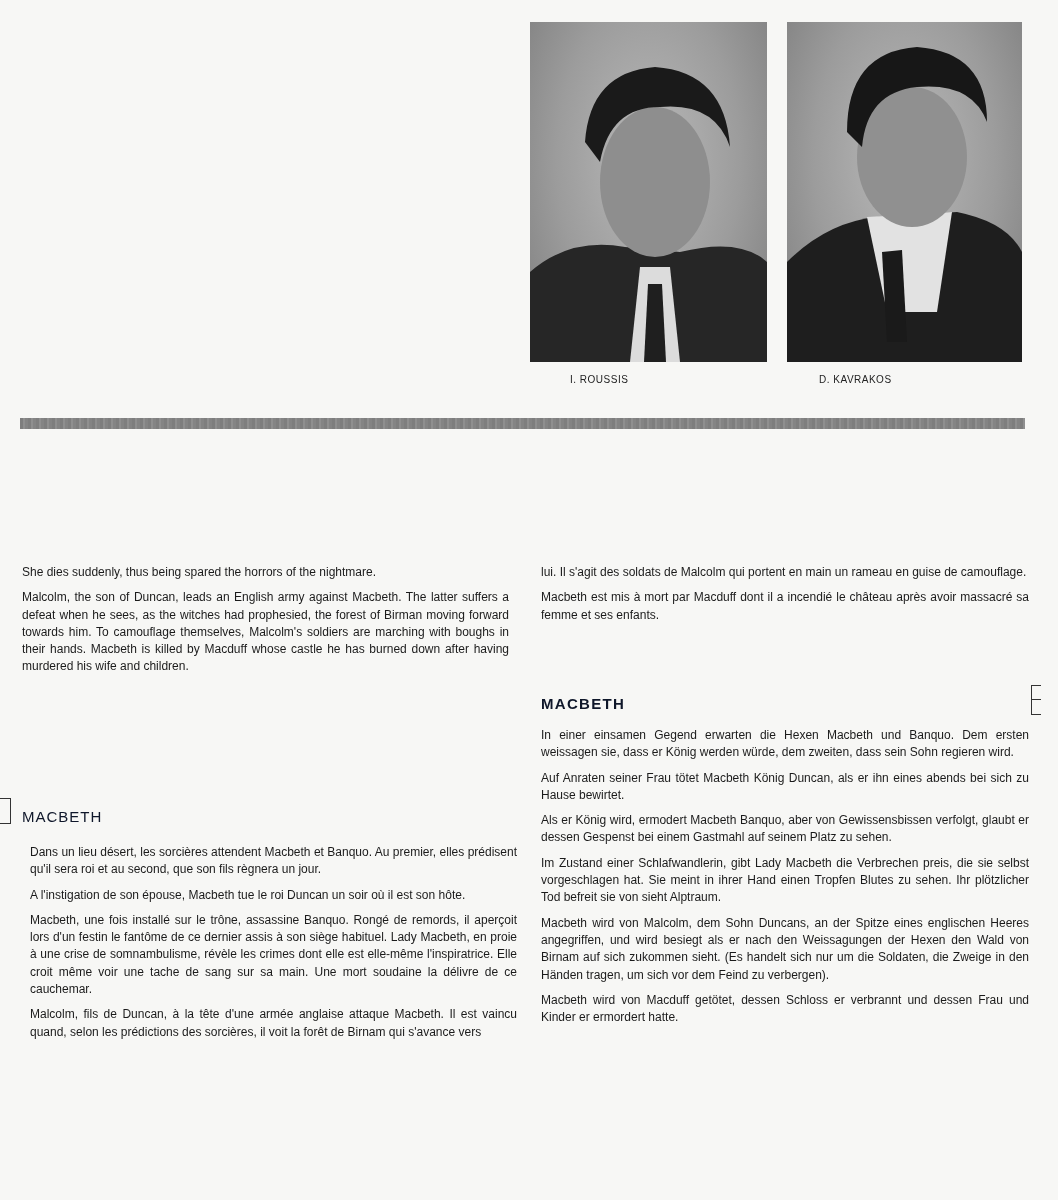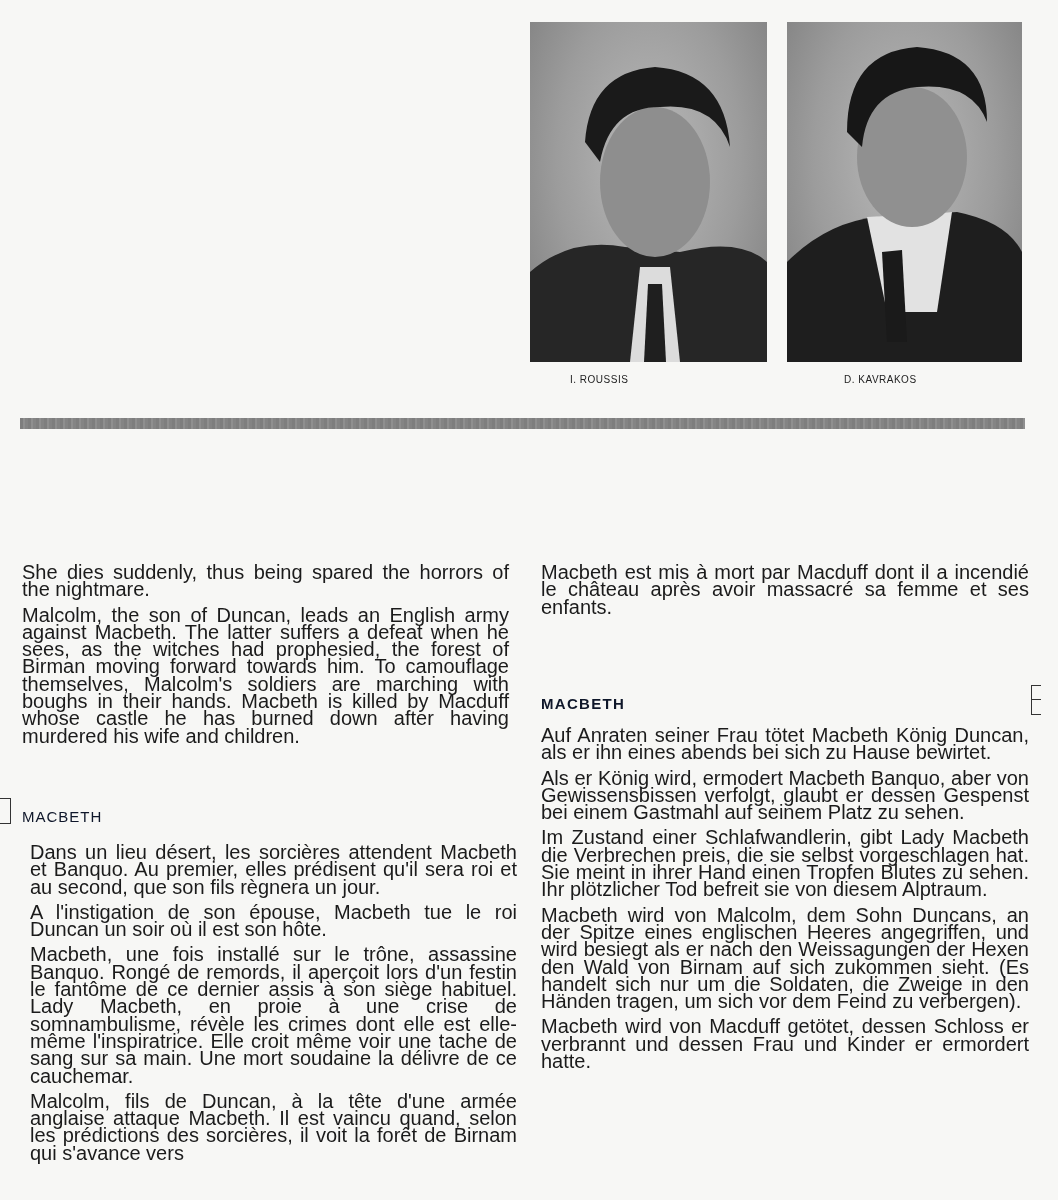--- a/index.html
+++ b/index.html
@@ -14,27 +14,27 @@
     background: radial-gradient(ellipse at 50% 40%, #b9b9b9 0%, #9c9c9c 55%, #7c7c7c 100%);
     overflow: hidden;
   }
   .photo-1 { left: 530px; }
   .photo-2 { left: 787px; width: 235px; }
   .photo svg { width: 100%; height: 100%; display: block; }
   .caption {
     position: absolute; top: 374px; font-size: 10px; letter-spacing: 0.5px; color: #222; padding-left: 33px;
   }
   .caption-1 { left: 537px; }
-  .caption-2 { left: 811px; }
+  .caption-2 { left: 786px; }
   .divider-bar {
     position: absolute; left: 20px; top: 418px; width: 1005px; height: 11px;
     background: repeating-linear-gradient(90deg, #7e7e7e 0 3px, #8f8f8f 3px 5px, #848484 5px 8px);
   }
   .col {
-    position: absolute; font-size: 20px; line-height: 17.3px; text-align: justify;
+    position: absolute; font-size: 12px; line-height: 17.3px; text-align: justify;
   }
   .col p { margin: 0 0 8px 0; }
   .col-left { left: 22px; width: 487px; }
   .col-right { left: 541px; width: 488px; }
   .col-left-top { top: 564px; }
   .col-left-bottom { top: 844px; margin-left: 8px; }
   .col-right-top { top: 564px; }
   .col-right-bottom { top: 727px; }
   .heading {
     position: absolute; font-size: 15px; letter-spacing: 1px; color: #0f172a;
@@ -90,26 +90,28 @@
 <div class="left-margin-mark"></div>
 <div class="heading heading-left">MACBETH</div>
 <div class="col col-left col-left-bottom">
   <p>Dans un lieu désert, les sorcières attendent Macbeth et Banquo. Au premier, elles prédisent qu'il sera roi et au second, que son fils règnera un jour.</p>
   <p>A l'instigation de son épouse, Macbeth tue le roi Duncan un soir où il est son hôte.</p>
   <p>Macbeth, une fois installé sur le trône, assassine Banquo. Rongé de remords, il aperçoit lors d'un festin le fantôme de ce dernier assis à son siège habituel. Lady Macbeth, en proie à une crise de somnambulisme, révèle les crimes dont elle est elle-même l'inspiratrice. Elle croit même voir une tache de sang sur sa main. Une mort soudaine la délivre de ce cauchemar.</p>
   <p>Malcolm, fils de Duncan, à la tête d'une armée anglaise attaque Macbeth. Il est vaincu quand, selon les prédictions des sorcières, il voit la forêt de Birnam qui s'avance vers</p>
 </div>
 
 <div class="col col-right col-right-top">
+  <p>lui. Il s'agit des soldats de Malcolm qui portent en main un rameau en guise de camouflage.</p>
   <p>Macbeth est mis à mort par Macduff dont il a incendié le château après avoir massacré sa femme et ses enfants.</p>
 </div>
 
 <div class="right-margin-mark">
     <span></span>
   </div>
 <div class="heading heading-right">MACBETH</div>
 <div class="col col-right col-right-bottom">
+  <p>In einer einsamen Gegend erwarten die Hexen Macbeth und Banquo. Dem ersten weissagen sie, dass er König werden würde, dem zweiten, dass sein Sohn regieren wird.</p>
   <p>Auf Anraten seiner Frau tötet Macbeth König Duncan, als er ihn eines abends bei sich zu Hause bewirtet.</p>
   <p>Als er König wird, ermodert Macbeth Banquo, aber von Gewissensbissen verfolgt, glaubt er dessen Gespenst bei einem Gastmahl auf seinem Platz zu sehen.</p>
-  <p>Im Zustand einer Schlafwandlerin, gibt Lady Macbeth die Verbrechen preis, die sie selbst vorgeschlagen hat. Sie meint in ihrer Hand einen Tropfen Blutes zu sehen. Ihr plötzlicher Tod befreit sie von diesem Alptraum.</p>
+  <p>Im Zustand einer Schlafwandlerin, gibt Lady Macbeth die Verbrechen preis, die sie selbst vorgeschlagen hat. Sie meint in ihrer Hand einen Tropfen Blutes zu sehen. Ihr plötzlicher Tod befreit sie von sieht Alptraum.</p>
   <p>Macbeth wird von Malcolm, dem Sohn Duncans, an der Spitze eines englischen Heeres angegriffen, und wird besiegt als er nach den Weissagungen der Hexen den Wald von Birnam auf sich zukommen sieht. (Es handelt sich nur um die Soldaten, die Zweige in den Händen tragen, um sich vor dem Feind zu verbergen).</p>
   <p>Macbeth wird von Macduff getötet, dessen Schloss er verbrannt und dessen Frau und Kinder er ermordert hatte.</p>
 </div>
 
 </body></html>

